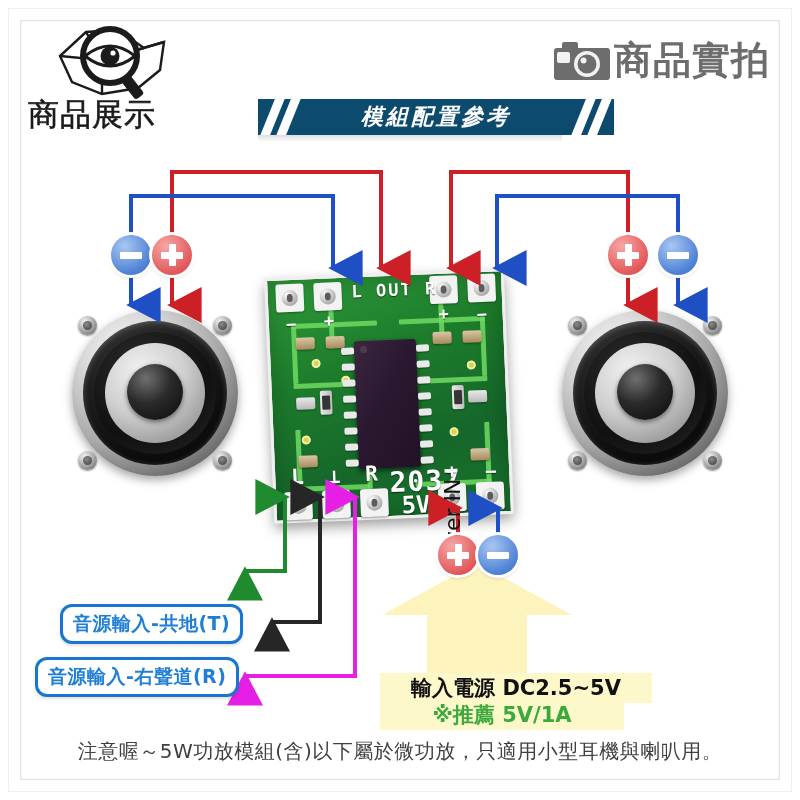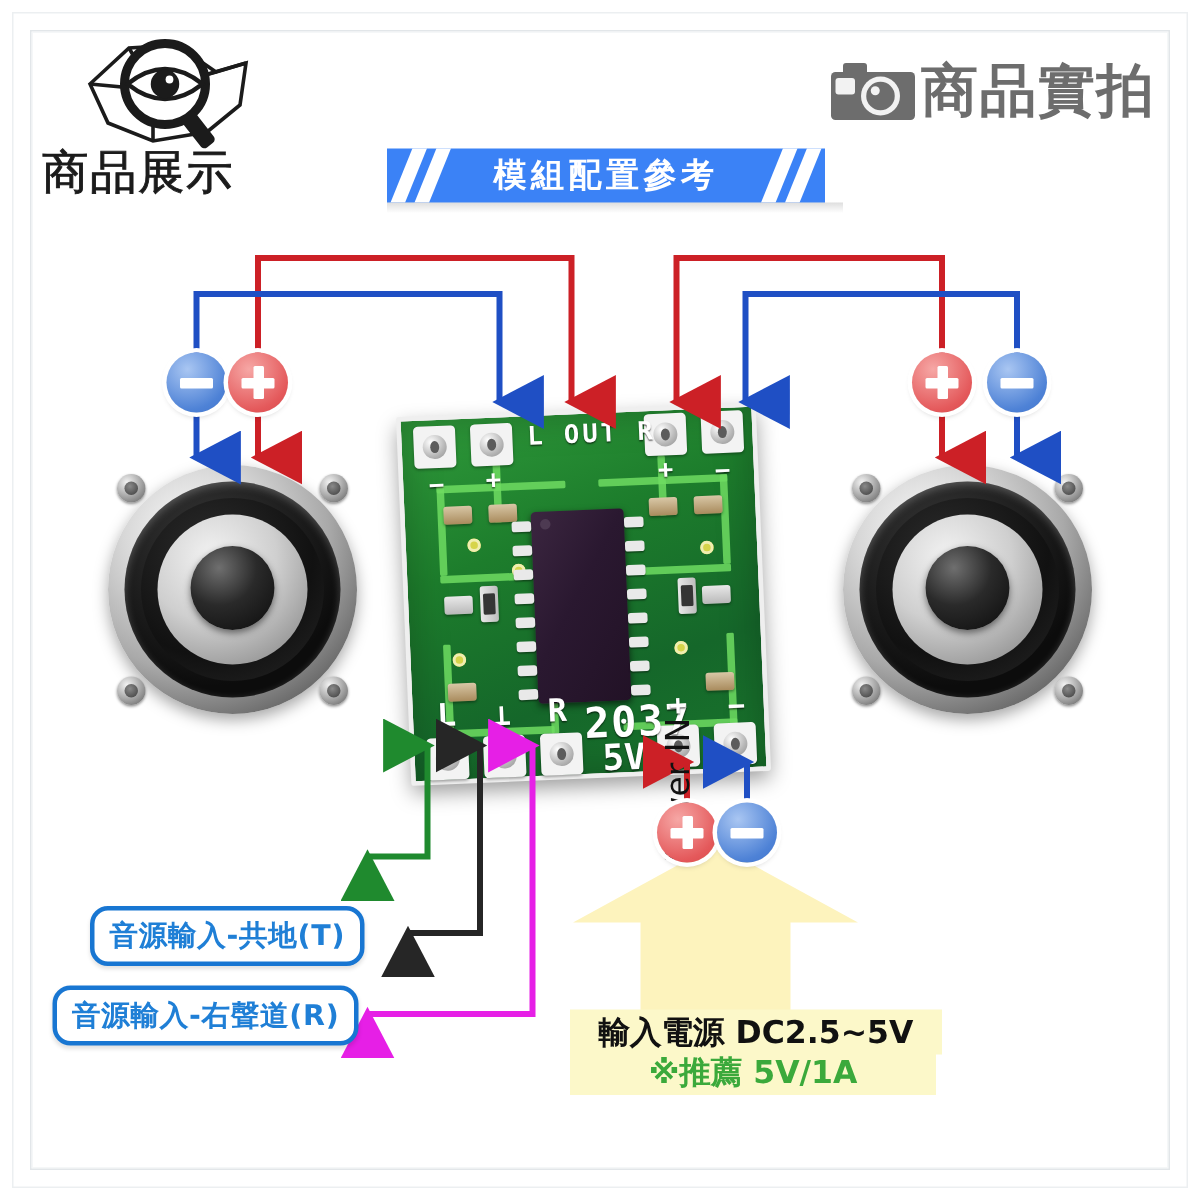--- a/index.html
+++ b/index.html
@@ -18,22 +18,22 @@
   .logo-showcase{position:absolute;left:28px;top:26px;width:165px;height:110px;}
   .logo-showcase .txt{position:absolute;left:0;bottom:0;font-size:31px;font-weight:normal;
       color:#1b1b1b;letter-spacing:1px;
       -webkit-text-stroke:0.6px #1b1b1b;}
   .logo-showcase svg{position:absolute;left:24px;top:0;}
 
   .logo-photo{position:absolute;right:30px;top:32px;height:56px;display:flex;align-items:center;gap:4px;}
   .logo-photo .cam{display:block;}
   .logo-photo .txt{font-size:38px;font-weight:bold;color:#6d6d6d;letter-spacing:1px;}
 
-  .title-banner{position:absolute;left:258px;top:99px;width:292px;height:36px;
-      background:#3b82f6;display:flex;align-items:center;justify-content:center;overflow:hidden;}
+  .title-banner{position:absolute;left:258px;top:99px;width:356px;height:36px;
+      background:#0c4a6e;display:flex;align-items:center;justify-content:center;overflow:hidden;font-style:italic;}
   .title-banner .label{color:#fff;font-size:22px;font-weight:bold;letter-spacing:3px;z-index:3;}
   .slash{position:absolute;top:-14px;width:9px;height:64px;background:#fff;transform:rotate(22deg);}
   .slash.s1{left:10px;}
   .slash.s2{left:26px;}
   .slash.s3{right:10px;}
   .slash.s4{right:26px;}
   .banner-shadow{position:absolute;left:258px;top:135px;width:304px;height:7px;
       background:linear-gradient(180deg,rgba(0,0,0,.13),rgba(0,0,0,0));}
 
   
@@ -112,21 +112,21 @@
 
   
   .power-arrow{position:absolute;left:382px;top:563px;width:190px;height:130px;}
   .power-arrow .body{position:absolute;left:45px;top:46px;width:100px;height:84px;background:#fdf3bd;}
   .power-arrow .head{position:absolute;left:0;top:0;width:0;height:0;
       border-left:95px solid transparent;border-right:95px solid transparent;border-bottom:52px solid #fdf3bd;}
   .power-in-txt{position:absolute;left:440px;top:575px;font-size:22px;color:#111;font-weight:normal;
       transform:rotate(-90deg);transform-origin:left top;white-space:nowrap;}
 
   .pwr-line1{position:absolute;left:380px;top:673px;width:240px;text-align:center;
-      font-size:21px;color:#111;font-weight:bold;background:#fcf8c9;padding:1px 4px;}
+      font-size:21px;color:#111;font-weight:bold;background:#fcf8c9;padding:1px 16px;}
   .pwr-line2{position:absolute;left:380px;top:700px;width:240px;text-align:center;
       font-size:21px;color:#3ba93b;font-weight:bold;background:#fcf8c9;padding:1px 2px;}
 
   .footer{position:absolute;left:0;top:738px;width:800px;text-align:center;
       font-size:20px;color:#3f3f3f;letter-spacing:.5px;}
 </style>
 </head>
 <body>
 
 <div id="stage">
@@ -379,13 +379,14 @@
     <div class="head"></div>
     <div class="body"></div>
   </div>
   <div class="power-in-txt">Power IN</div>
   <div class="pwr-line1">輸入電源 DC2.5~5V</div>
   <div class="pwr-line2">※推薦 5V/1A</div>
 
   <div class="lbl" style="left:35px;top:657px">音源輸入-右聲道(R)</div>
   <div class="lbl" style="left:60px;top:604px">音源輸入-共地(T)</div>
 
+  <div class="footer">注意喔～5W功放模組(含)以下屬於微功放，只適用小型耳機與喇叭用。</div>
 </div>
 
 </body></html>

